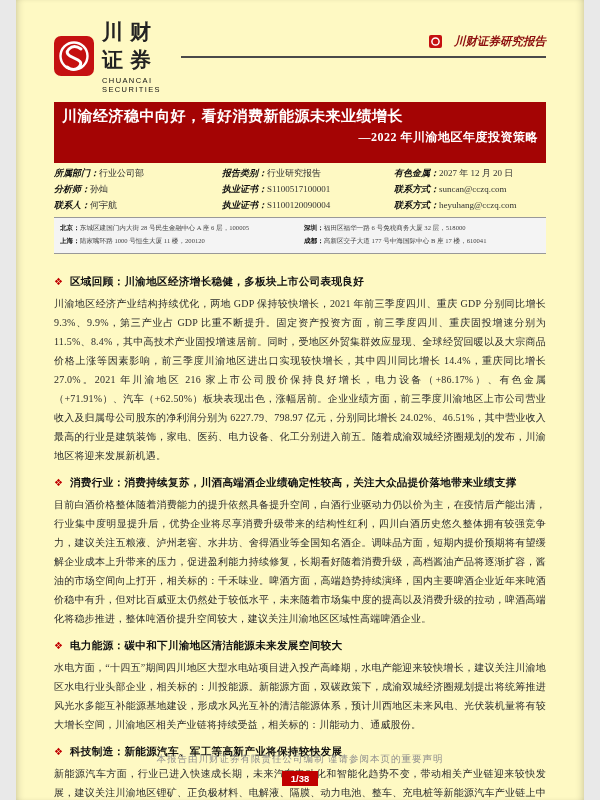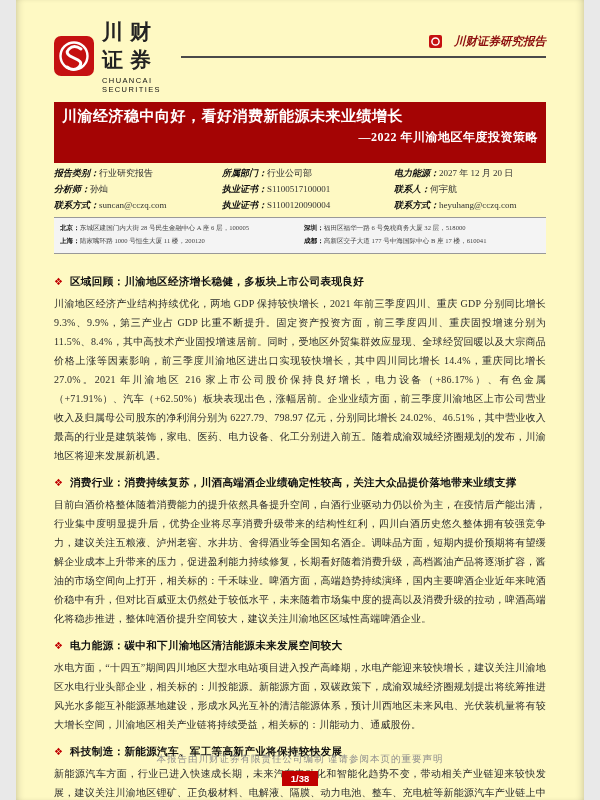--- a/index.html
+++ b/index.html
@@ -81,27 +81,27 @@
     </div>
   </div>
 
   <div class="title-bar">
     <div class="title-main">川渝经济稳中向好，看好消费新能源未来业绩增长</div>
     <div class="title-sub">—2022 年川渝地区年度投资策略</div>
   </div>
 
   <div class="meta">
     <div class="meta-grid">
+      <div class="meta-cell"><span class="lbl">所属部门：</span><span class="val">行业公司部</span></div>
       <div class="meta-cell"><span class="lbl">报告类别：</span><span class="val">行业研究报告</span></div>
-      <div class="meta-cell"><span class="lbl">所属部门：</span><span class="val">行业公司部</span></div>
-      <div class="meta-cell"><span class="lbl">电力能源：</span><span class="val">2027 年 12 月 20 日</span></div>
+      <div class="meta-cell"><span class="lbl">有色金属：</span><span class="val">2027 年 12 月 20 日</span></div>
       <div class="meta-cell"><span class="lbl">分析师：</span><span class="val">孙灿</span></div>
       <div class="meta-cell"><span class="lbl">执业证书：</span><span class="val">S1100517100001</span></div>
+      <div class="meta-cell"><span class="lbl">联系方式：</span><span class="val">suncan@cczq.com</span></div>
       <div class="meta-cell"><span class="lbl">联系人：</span><span class="val">何宇航</span></div>
-      <div class="meta-cell"><span class="lbl">联系方式：</span><span class="val">suncan@cczq.com</span></div>
       <div class="meta-cell"><span class="lbl">执业证书：</span><span class="val">S1100120090004</span></div>
       <div class="meta-cell"><span class="lbl">联系方式：</span><span class="val">heyuhang@cczq.com</span></div>
     </div>
   </div>
 
   <div class="addr">
     <div class="addr-grid">
       <div class="addr-cell"><span class="lbl">北京：</span><span>东城区建国门内大街 28 号民生金融中心 A 座 6 层，100005</span></div>
       <div class="addr-cell"><span class="lbl">深圳：</span><span>福田区福华一路 6 号免税商务大厦 32 层，518000</span></div>
       <div class="addr-cell"><span class="lbl">上海：</span><span>陆家嘴环路 1000 号恒生大厦 11 楼，200120</span></div>

